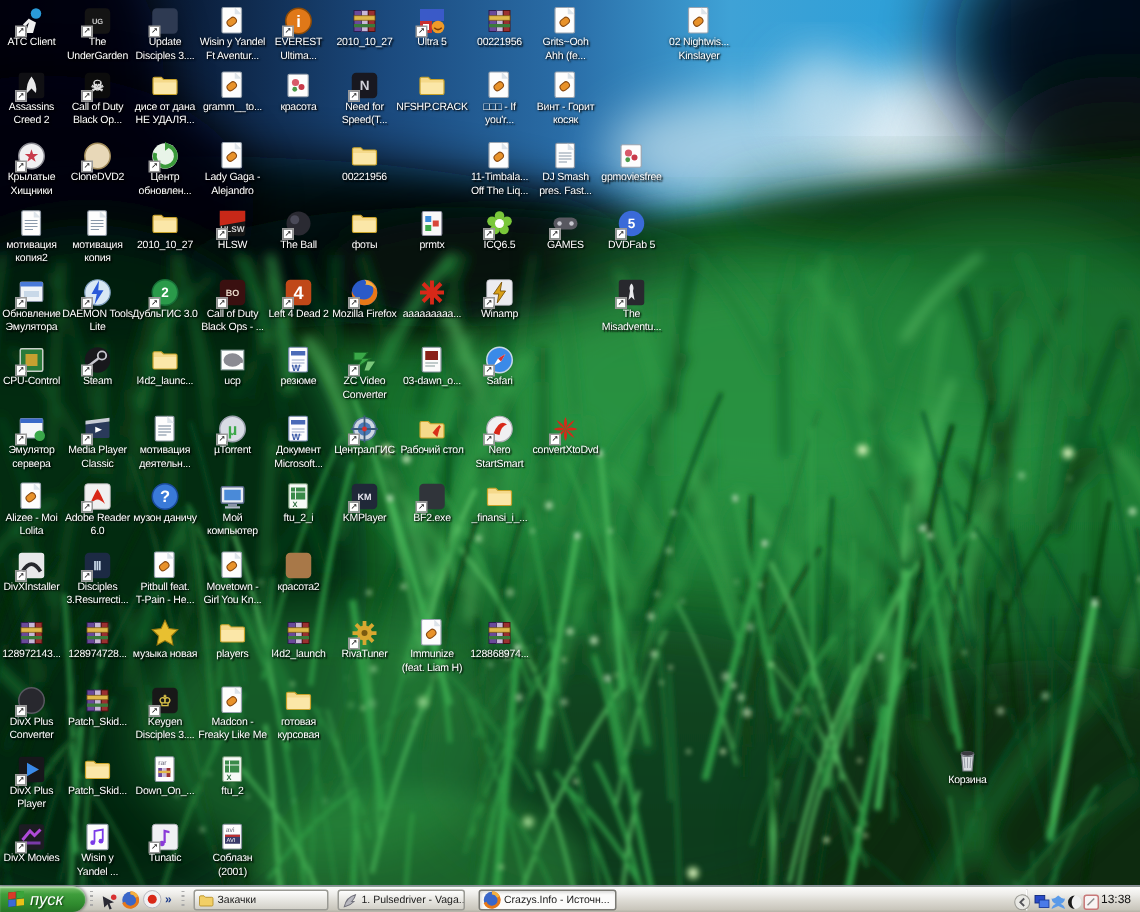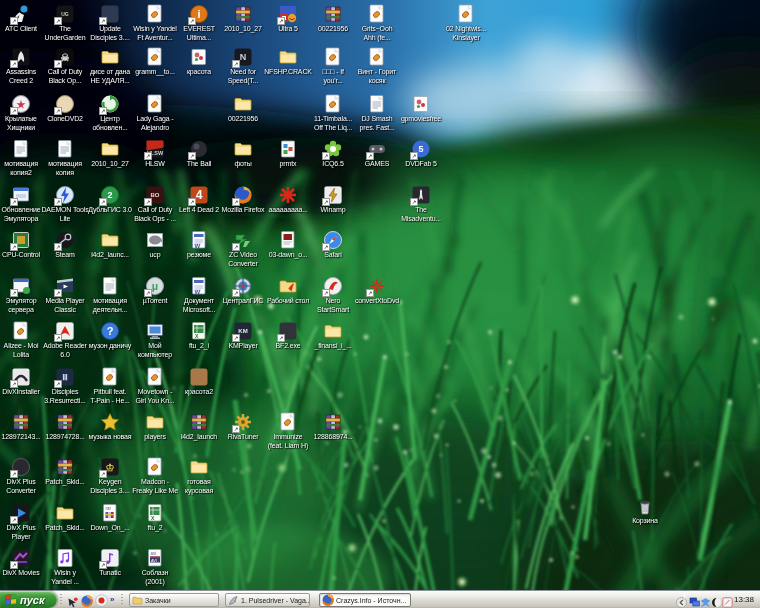--- a/index.html
+++ b/index.html
@@ -10,21 +10,21 @@
 .sc { position:absolute; left:0; bottom:0; width:6px; height:6px; background:#fff; outline:0.5px solid #999; }
 .sc::after { content:"↗"; position:absolute; left:0; top:0; width:6px; font-size:5.5px; line-height:6px; color:#000; }
 .lb { margin-top:1px; font-size:7px; letter-spacing:-0.15px; line-height:8.5px; color:#fff; text-shadow:1px 1px 1px rgba(0,0,0,0.9), 0 0 2px rgba(0,0,0,0.8); }
 #tb { position:absolute; left:0; top:590px; width:760px; height:18px;
   background:linear-gradient(#fdfdfc, #eeedea 30%, #dddbd4 55%, #c9c6bc 90%, #b5b2a6);
   border-top:1px solid #8a8f98; }
 #startbtn { position:absolute; left:0; top:0; width:57px; height:17px; border-radius:0 9px 9px 0;
   background:linear-gradient(#7fc470, #3f9e3c 30%, #2f8a2e 70%, #267426);
   box-shadow:inset 0 1px 1px rgba(255,255,255,0.5), 1px 0 2px rgba(0,0,0,0.4);
   display:flex; align-items:center; padding-left:5px; }
-#startbtn span { color:#fff; font-weight:bold; font-style:italic; font-size:11px; margin-left:3px;
+#startbtn span { color:#fff; font-weight:normal; font-style:italic; font-size:11px; margin-left:3px;
   text-shadow:1px 1px 1px rgba(0,0,0,0.5); }
 #startbtn svg { filter:drop-shadow(0.5px 0.5px 0.5px rgba(0,0,0,0.6)); }
 .qsep { position:absolute; top:3px; width:2px; height:12px;
   background-image:repeating-linear-gradient(#aaa 0 1px, transparent 1px 3px); }
 .qi { position:absolute; top:2px; }
 .task { position:absolute; top:2px; height:14px; border:1px solid #9a9a94; border-radius:2px;
   background:linear-gradient(#fefefe, #e8e7e2 50%, #d2d0c8); font-size:7px; color:#1a1a1a;
   display:flex; align-items:center; padding:0 2px; overflow:hidden; white-space:nowrap; }
 .task.active { background:#fbfbfa; border-color:#7a7a74; box-shadow:inset 1px 1px 2px rgba(0,0,0,0.15); }
 .ti { margin-right:2px; display:inline-flex; }

